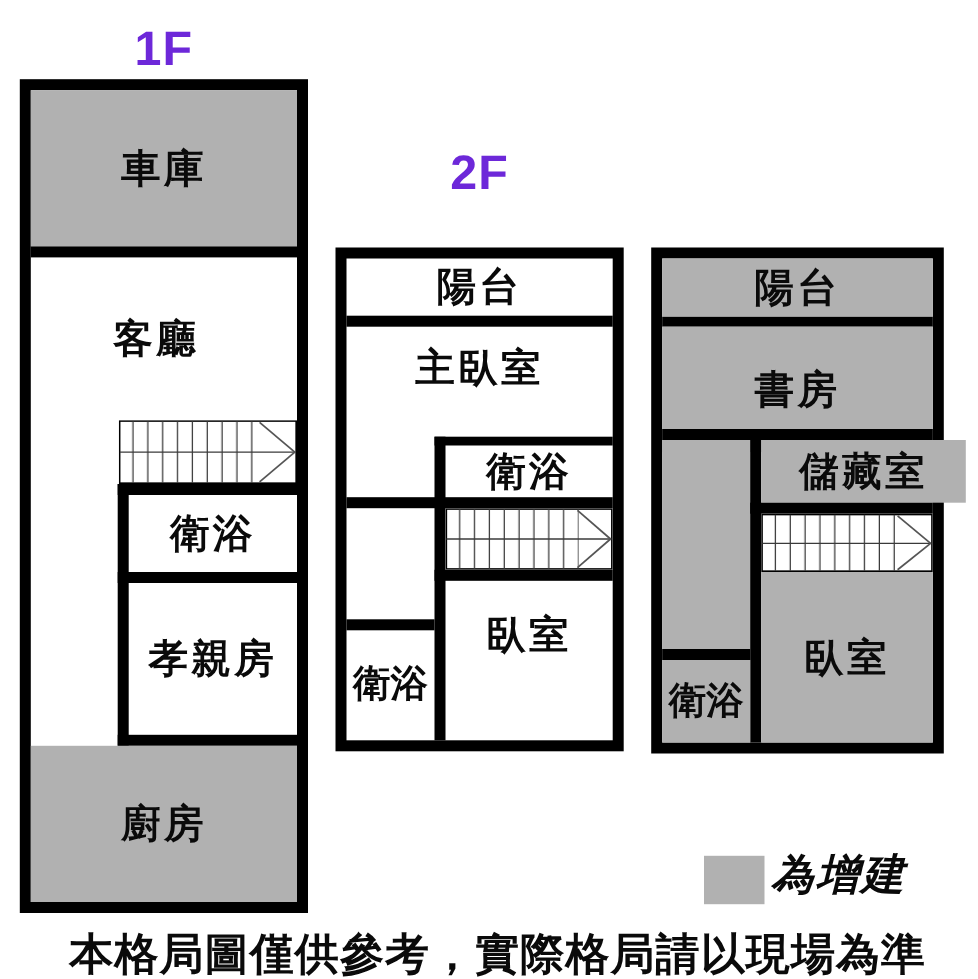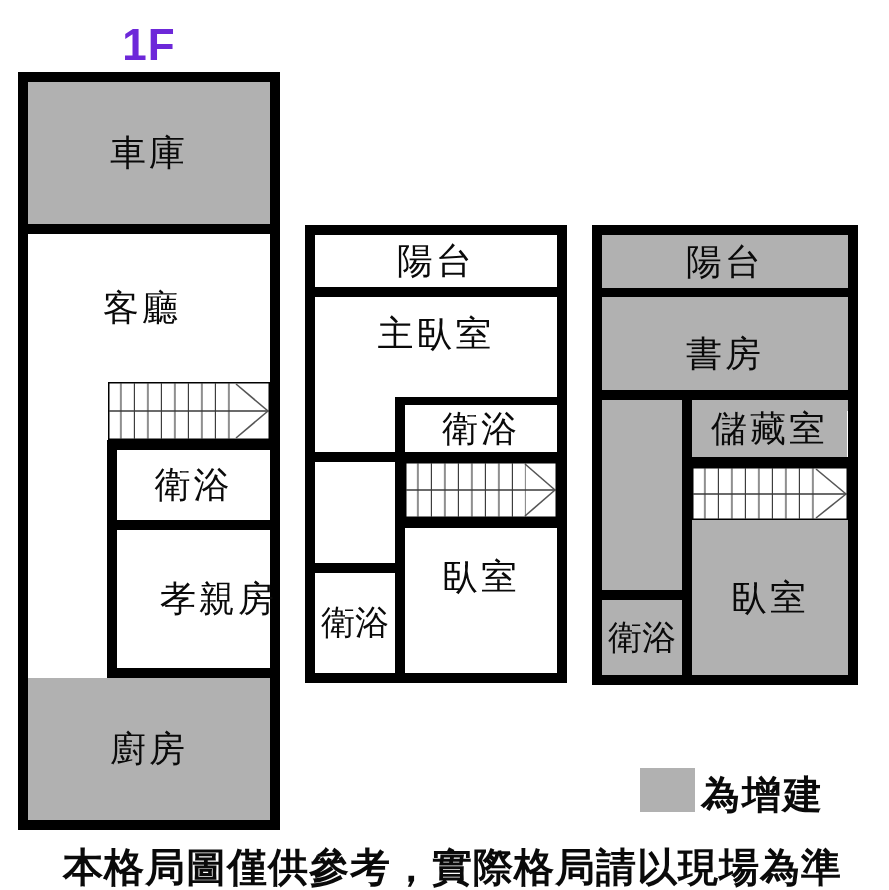--- a/index.html
+++ b/index.html
@@ -13,26 +13,26 @@
     line-height:46px;color:#6d28d9;letter-spacing:1px;
   }
   .plan{
     position:absolute;box-sizing:border-box;background:#fff;
     border:10px solid var(--wall,#000);
   }
   .room{position:absolute;display:flex;align-items:center;justify-content:center;box-sizing:border-box;}
   .gray{background:var(--gray,#b1b1b1);}
   .wall{position:absolute;background:var(--wall,#000);}
   .lbl{
-    font-weight:400;font-size:36px;letter-spacing:3px;color:#0a0a0a;
+    font-weight:700;font-size:36px;letter-spacing:3px;color:#0a0a0a;
     white-space:nowrap;line-height:1.1;
   }
   .lbl.sm{font-size:34px;letter-spacing:0px;}
   .stairs{position:absolute;display:block;}
-  .legend{position:absolute;left:640px;top:768px;display:flex;align-items:flex-start;}
+  .legend{position:absolute;left:640px;top:768px;display:flex;align-items:flex-end;font-style:italic;}
   .legend .swatch{width:55px;height:44px;background:var(--gray,#b1b1b1);}
   .legend .legend-label{font-size:39px;font-weight:700;letter-spacing:2px;margin-left:6px;color:#0a0a0a;}
   .disclaimer{
     position:absolute;left:0;right:0;top:840px;text-align:center;
     font-size:40px;font-weight:700;letter-spacing:1px;color:#0a0a0a;text-indent:16px;
     white-space:nowrap;
   }
   .defs-svg{position:absolute;width:0;height:0;}
 </style>
 </head>
@@ -70,30 +70,31 @@
     </svg>
 
     <div class="wall" style="left:79px;top:358px;width:10px;height:238px;"></div>
     <div class="wall" style="left:79px;top:358px;width:163px;height:10px;"></div>
 
     <div class="room" style="left:89px;top:368px;width:153px;height:70px;">
       <span class="lbl">衛浴</span>
     </div>
     <div class="wall" style="left:79px;top:438px;width:163px;height:10px;"></div>
 
-    <div class="room" style="left:89px;top:448px;width:153px;height:138px;margin-left:25px;">
+    <div class="room" style="left:89px;top:448px;width:153px;height:138px;">
       <span class="lbl">孝親房</span>
     </div>
     <div class="wall" style="left:79px;top:586px;width:163px;height:10px;"></div>
 
     <div class="room gray" style="left:0;top:596px;width:242px;height:142px;">
       <span class="lbl">廚房</span>
     </div>
   </div>
 
+  <div class="floor-title" style="left:305px;top:135px;width:262px;">2F</div>
 
   <div class="plan" style="left:305px;top:225px;width:262px;height:458px;">
 
     <div class="room" style="left:0;top:0;width:242px;height:52px;">
       <span class="lbl">陽台</span>
     </div>
     <div class="wall" style="left:0;top:52px;width:242px;height:10px;"></div>
 
     <div class="room" style="left:0;top:62px;width:242px;height:74px;">
       <span class="lbl">主臥室</span>
@@ -135,21 +136,21 @@
     <div class="wall" style="left:0;top:53px;width:246px;height:9px;"></div>
 
     <div class="room gray" style="left:0;top:62px;width:246px;height:114px;">
       <span class="lbl">書房</span>
     </div>
     <div class="wall" style="left:0;top:155px;width:246px;height:10px;"></div>
 
     <div class="room gray" style="left:0;top:165px;width:80px;height:190px;"></div>
     <div class="wall" style="left:80px;top:165px;width:10px;height:275px;"></div>
 
-    <div class="room gray" style="left:90px;top:165px;width:155px;height:57px;">
+    <div class="room gray" style="left:90px;top:165px;width:186px;height:57px;">
       <span class="lbl">儲藏室</span>
     </div>
     <div class="wall" style="left:80px;top:222px;width:166px;height:10px;"></div>
 
     <svg class="stairs" style="left:90px;top:232px;" width="156" height="53">
       <rect x="0.75" y="0.75" width="154.5" height="51.5" fill="#ffffff" stroke="#000" stroke-width="1.5"></rect>
       <rect x="1" y="1" width="124" height="51" fill="url(#stepPat)"></rect>
       <line x1="1" y1="27" x2="155" y2="27" stroke="#3a3a3a" stroke-width="1.3"></line>
       <line x1="124" y1="2" x2="154" y2="27" stroke="#555" stroke-width="1.6"></line>
       <line x1="124" y1="51" x2="154" y2="27" stroke="#555" stroke-width="1.6"></line>

